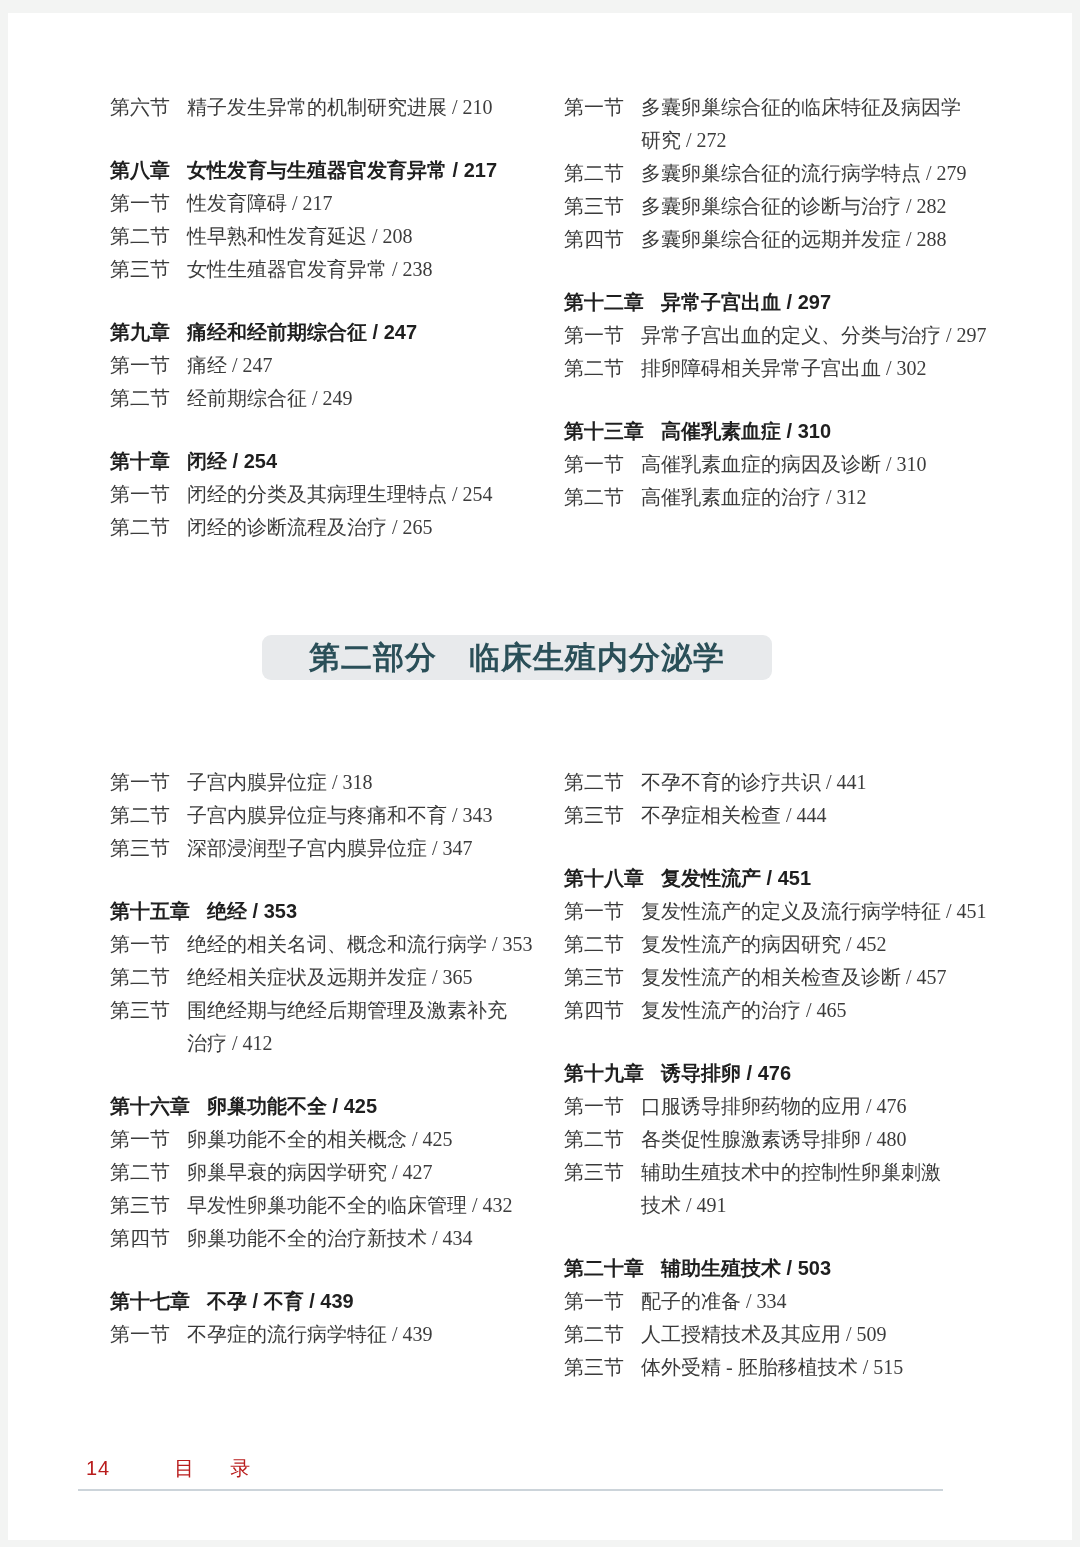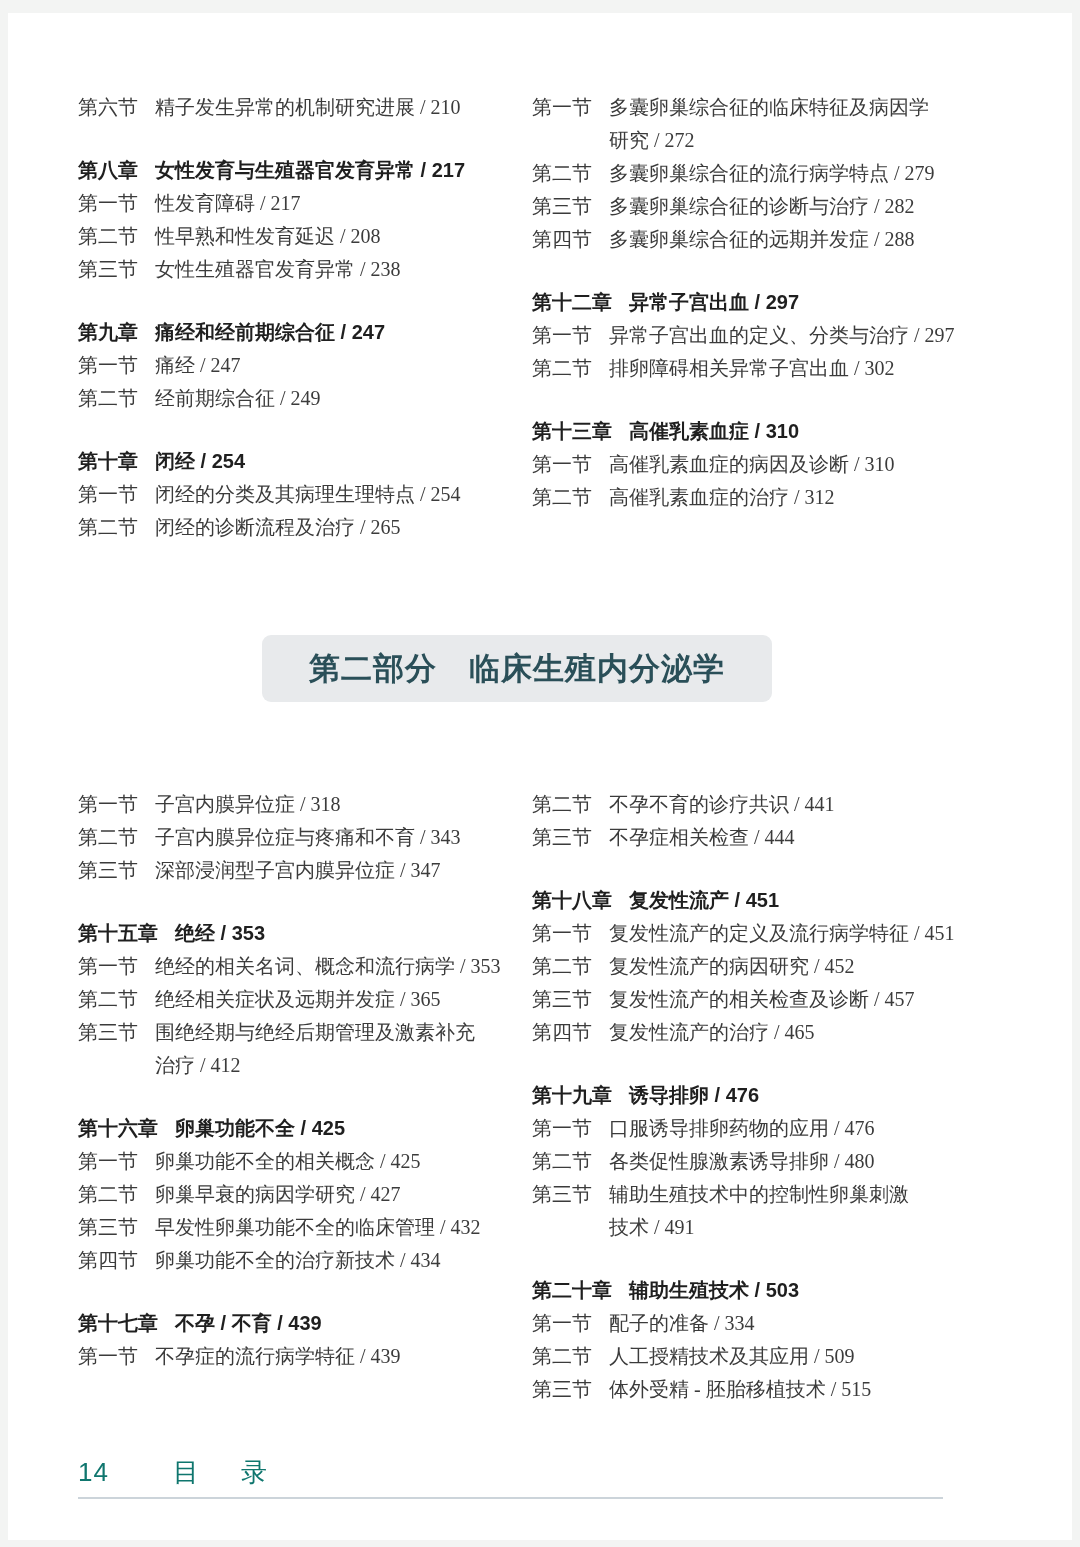--- a/index.html
+++ b/index.html
@@ -22,21 +22,21 @@
     background:#ffffff;
     overflow:hidden;
   }
   .content{
     padding:78px 60px 0 70px;
   }
   .toc-block{
     display:flex;
     align-items:flex-start;
   }
-  .col-left{flex:0 0 440px;margin-right:14px;}
+  .col-left{flex:0 0 440px;margin-right:14px;margin-left:32px;}
   .col-right{flex:1;}
   .toc-entry{
     display:flex;
     align-items:flex-start;
     font-size:20px;
     line-height:33px;
   }
   .toc-entry .label{
     flex:0 0 77px;
     white-space:nowrap;
@@ -46,40 +46,41 @@
     white-space:pre-line;
   }
   .toc-entry.chapter{
     font-family:"Liberation Sans", sans-serif;
     font-weight:bold;
     color:var(--chapter-text);
   }
   .toc-entry.gap{margin-top:30px;}
   .part-banner{
     margin:91px 0 0 184px;
-    width:510px;height:67px;
+    width:510px;height:45px;
     background:var(--banner-bg);
     border-radius:9px;
     display:flex;align-items:center;justify-content:center;
   }
   .part-banner .banner-text{
     font-family:"Liberation Sans", sans-serif;
     font-weight:bold;
     font-size:31px;
     letter-spacing:1px;
     color:var(--banner-text);
   }
   .part2{margin-top:86px;}
   .page-footer{
     position:absolute;left:70px;top:1442px;width:940px;
   }
   .footer-line{
     display:flex;align-items:baseline;
-    font-size:26px;
-    color:#0f766e;
+    font-size:20px;
+    color:#b91c1c;
+    margin-left:8px;
   }
   .footer-page-num{
     font-family:"Liberation Sans", sans-serif;
     letter-spacing:1px;
   }
   .footer-title{
     margin-left:64px;
     font-family:"Liberation Sans", sans-serif;
     letter-spacing:8px;
   }

